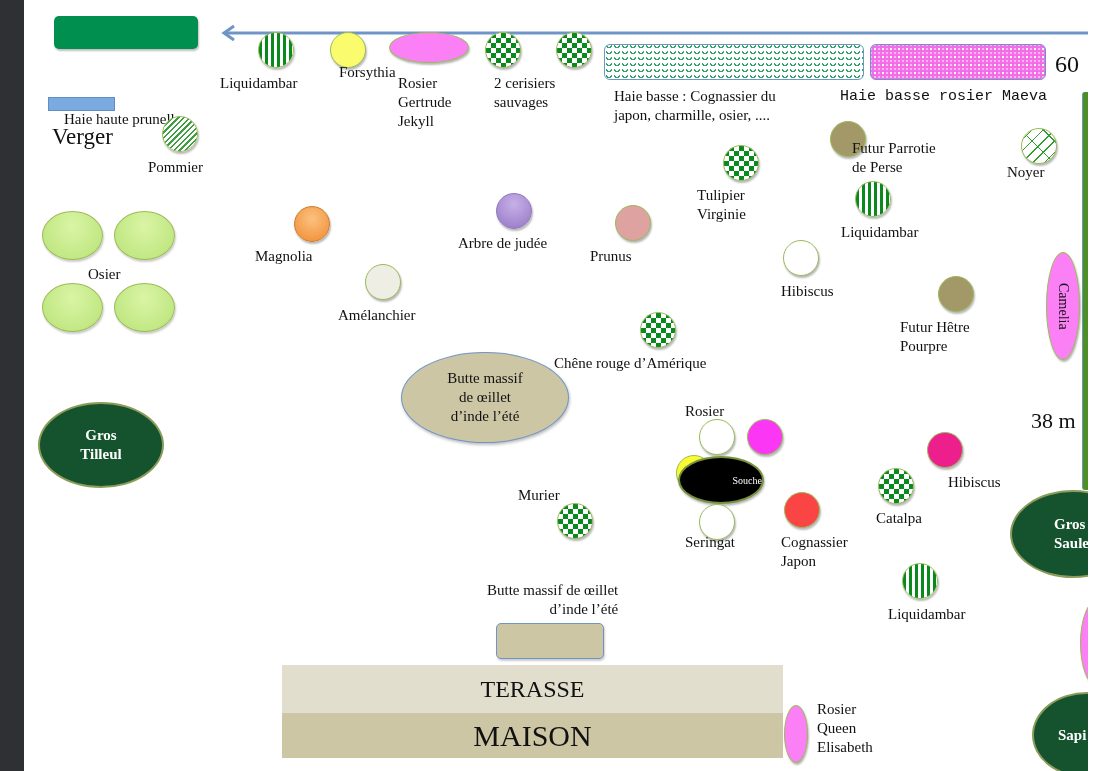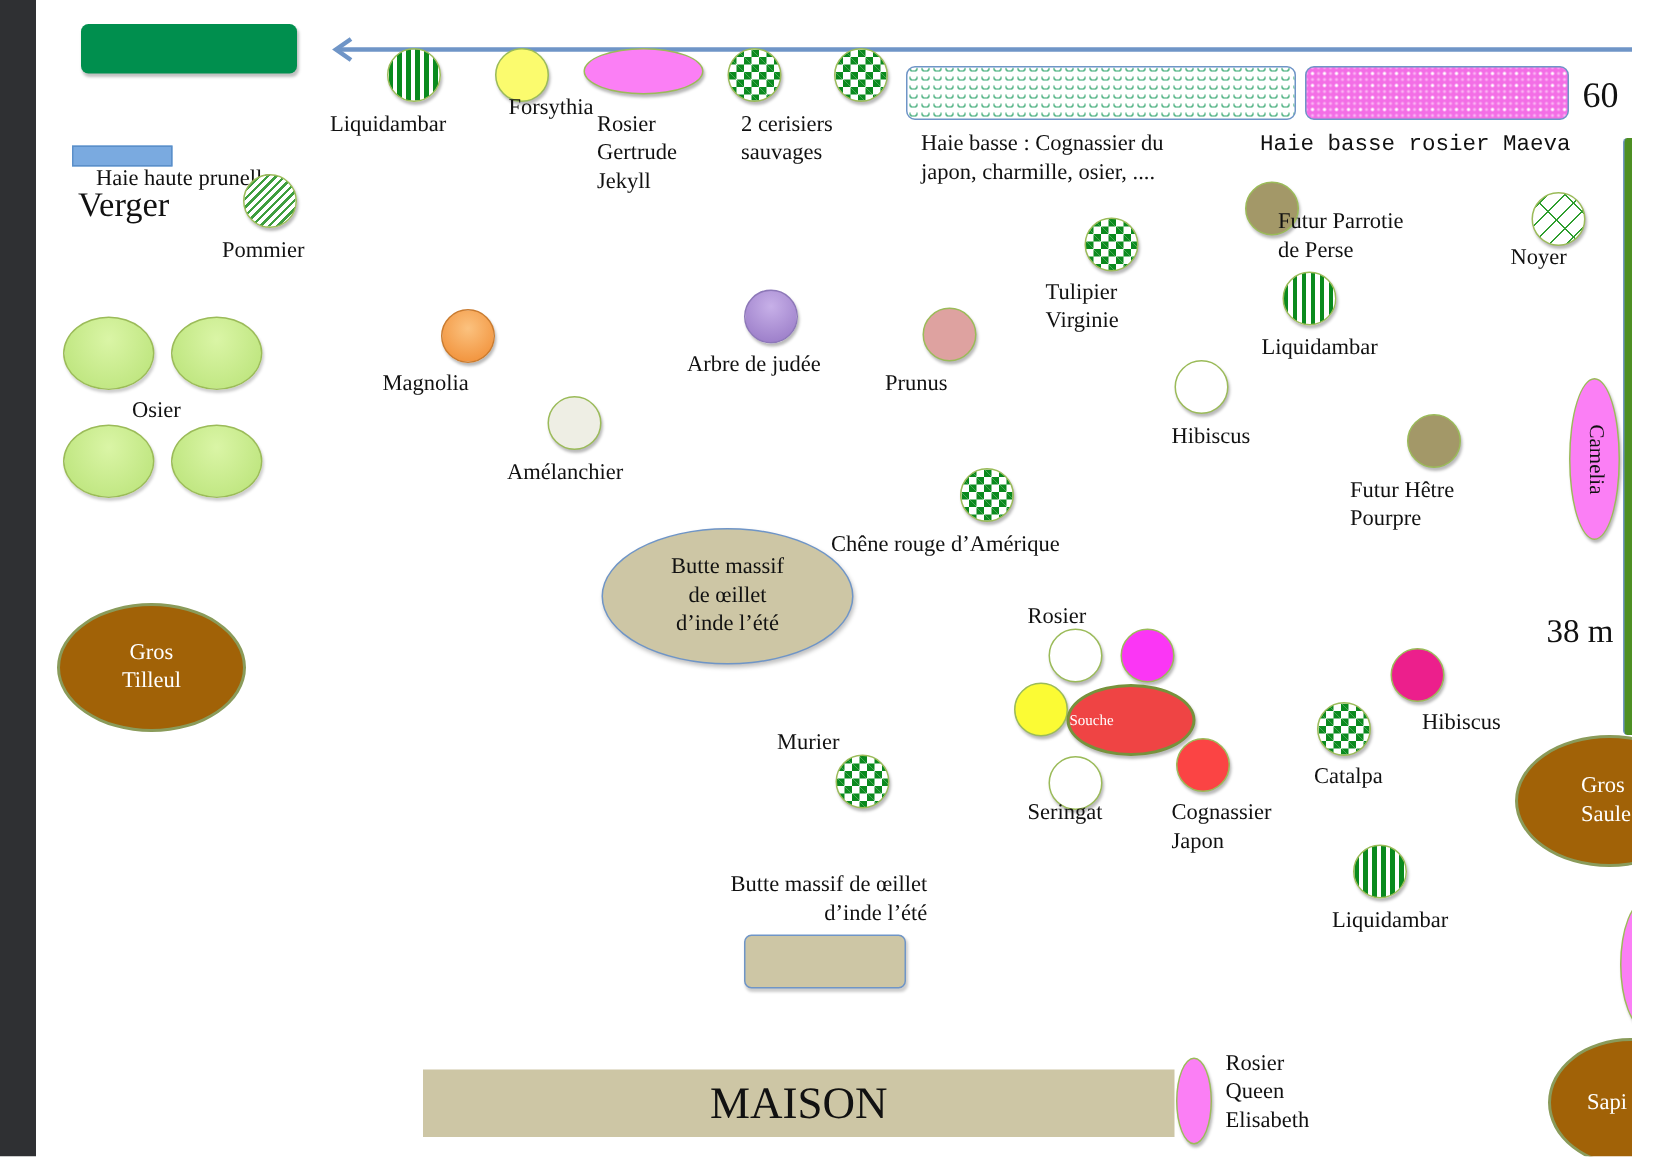--- a/index.html
+++ b/index.html
@@ -19,21 +19,21 @@
   .c-brick { background-color:#fff; background-image:
       repeating-linear-gradient(-45deg, #2e9e2e 0 1px, transparent 1px 8px),
       repeating-linear-gradient(45deg, transparent 0 6px, #2e9e2e 6px 7px, transparent 7px 16px); }
   .hedge-wave { border-radius:6px; border:1.5px solid #6f95c7; background-color:#fff;
       background-image: radial-gradient(circle at 50% 0, transparent 2px, #2ea36a 2px 3px, transparent 3px);
       background-size:8px 6px; }
   .hedge-pink { border-radius:6px; border:1.5px solid #6f95c7; background-color:#f36ee6;
       background-image: radial-gradient(circle, #fff 0.8px, transparent 1.2px), radial-gradient(circle, #fbb4f3 0.8px, transparent 1.2px);
       background-size:8px 8px, 4px 4px; background-position:0 0, 2px 2px; }
   .ellipse-green { border-radius:50%; background:#c8ee8a; background: radial-gradient(ellipse at 50% 30%, #daf5a6, #b8e276); border:1px solid #9bbb59; box-shadow:1px 2px 2px rgba(0,0,0,0.2); }
-  .big-tree { border-radius:50%; background:#a16207; border:2.5px solid #8a9b5a; color:#fff; font-weight:normal; font-family:"Liberation Serif", serif; font-size:15px; line-height:19px; display:flex; align-items:center; justify-content:center; text-align:center; white-space:pre-line; }
+  .big-tree { border-radius:50%; background:#14532d; border:2.5px solid #8a9b5a; color:#fff; font-weight:bold; font-family:"Liberation Serif", serif; font-size:15px; line-height:19px; display:flex; align-items:center; justify-content:center; text-align:center; white-space:pre-line; }
   .butte { border-radius:50%; background:#cdc6a5; border:1.5px solid #6f95c7; box-shadow:1px 2px 3px rgba(0,0,0,0.25); display:flex; align-items:center; justify-content:center; text-align:center; font-family:"Liberation Serif", serif; font-size:15px; line-height:19px; white-space:pre-line; color:#111; }
   .bold-label { font-family:"Liberation Serif", serif; color:#111; }
 </style>
 </head>
 <body>
 
 <div class="side-bar"></div>
 <div class="right-gutter"></div>
 
 <div class="canvas">
@@ -130,21 +130,21 @@
 Tilleul</div>
 
   <div class="el butte" style="left:377px;top:352px;width:168px;height:91px;">Butte  massif
 de œillet
 d’inde l’été</div>
 
   <div class="lbl" style="left:661px;top:402px;">Rosier</div>
   <div class="el circle" style="left:675px;top:419px;width:36px;height:36px;background:#fff;"></div>
   <div class="el circle" style="left:723px;top:419px;width:36px;height:36px;background:#fb36f5;"></div>
   <div class="el circle" style="left:652px;top:455px;width:36px;height:36px;background:#fbfb34;"></div>
-  <div class="el circle" style="left:687px;top:456px;width:86px;height:48px;background:#ef4444;border:2.5px solid #76923c;display:flex;align-items:center;justify-content:flex-start;">
+  <div class="el circle" style="left:654px;top:456px;width:86px;height:48px;background:#000000;border:2.5px solid #76923c;display:flex;align-items:center;justify-content:flex-end;">
     <span style="color:#fff;font-family:'Liberation Serif',serif;font-size:10px;">Souche</span>
   </div>
   <div class="el circle" style="left:760px;top:492px;width:36px;height:36px;background:#fb4444;"></div>
   <div class="el circle" style="left:675px;top:504px;width:36px;height:36px;background:#fff;"></div>
   <div class="lbl" style="left:661px;top:533px;">Seringat</div>
   <div class="lbl" style="left:757px;top:533px;">Cognassier
 Japon</div>
 
   <div class="lbl" style="left:494px;top:486px;">Murier</div>
   <div class="el circle c-check" style="left:533px;top:503px;width:36px;height:36px;"></div>
@@ -166,20 +166,23 @@
   <div class="el circle" style="left:1056px;top:600px;width:34px;height:86px;background:#fb7ff5;"></div>
 
   <div class="el big-tree" style="left:1008px;top:692px;width:110px;height:86px;justify-content:flex-start;padding-left:24px;">
     <span>Sapi</span>
   </div>
 
   <div class="lbl" style="left:463px;top:581px;text-align:right;">Butte  massif de œillet
 d’inde l’été</div>
   <div class="el" style="left:472px;top:623px;width:108px;height:36px;background:#cdc6a5;border:1.5px solid #6f95c7;border-radius:5px;box-shadow:1px 2px 2px rgba(0,0,0,0.2);"></div>
 
+  <div class="el" style="left:258px;top:665px;width:501px;height:48px;background:#e2dece;display:flex;align-items:center;justify-content:center;">
+    <span class="bold-label" style="font-size:24px;">TERASSE</span>
+  </div>
   <div class="el" style="left:258px;top:713px;width:501px;height:45px;background:#cdc6a5;display:flex;align-items:center;justify-content:center;">
     <span class="bold-label" style="font-size:30px;">MAISON</span>
   </div>
 
   <div class="el circle" style="left:760px;top:705px;width:24px;height:58px;background:#fb7ff5;"></div>
   <div class="lbl" style="left:793px;top:700px;">Rosier
 Queen
 Elisabeth</div>
 </div>
 

